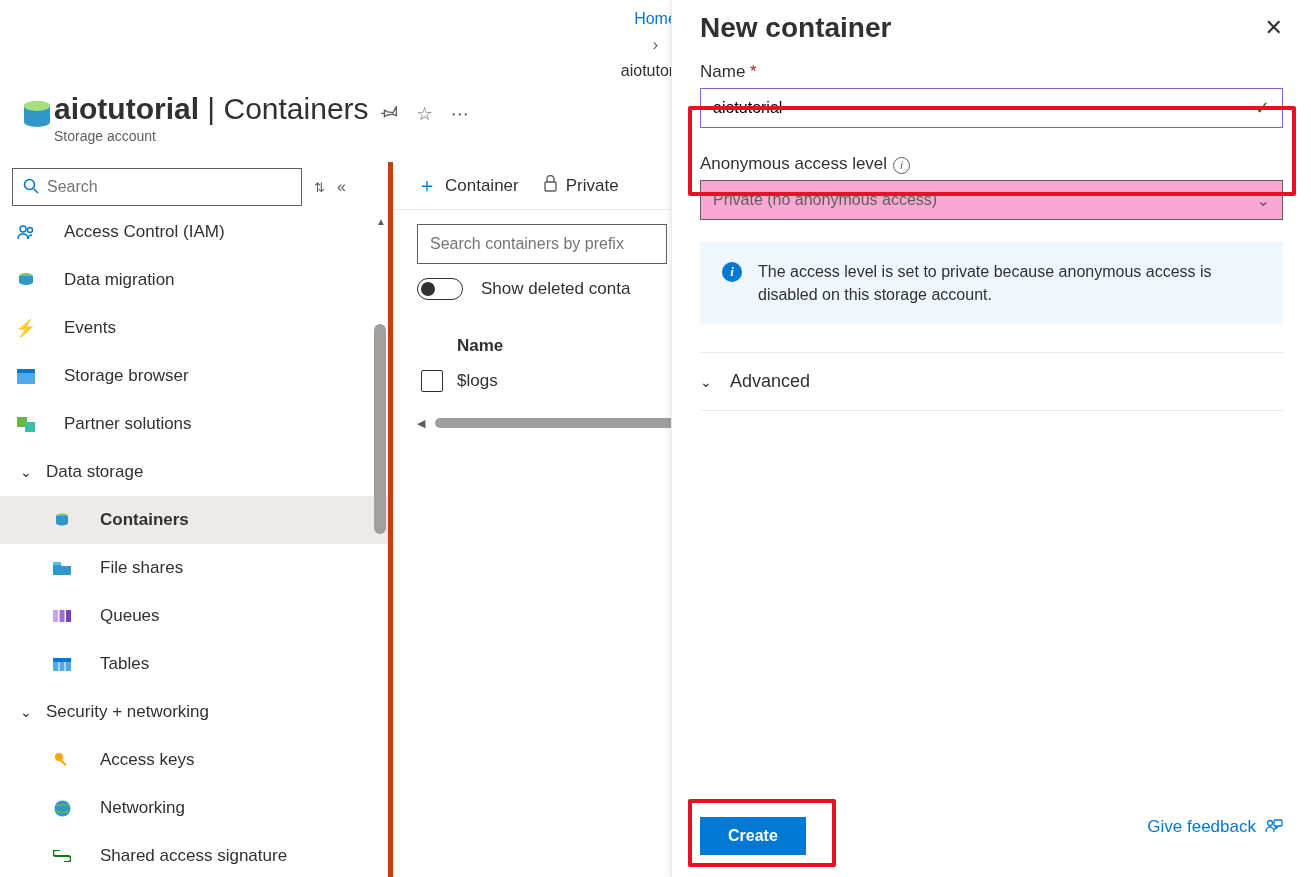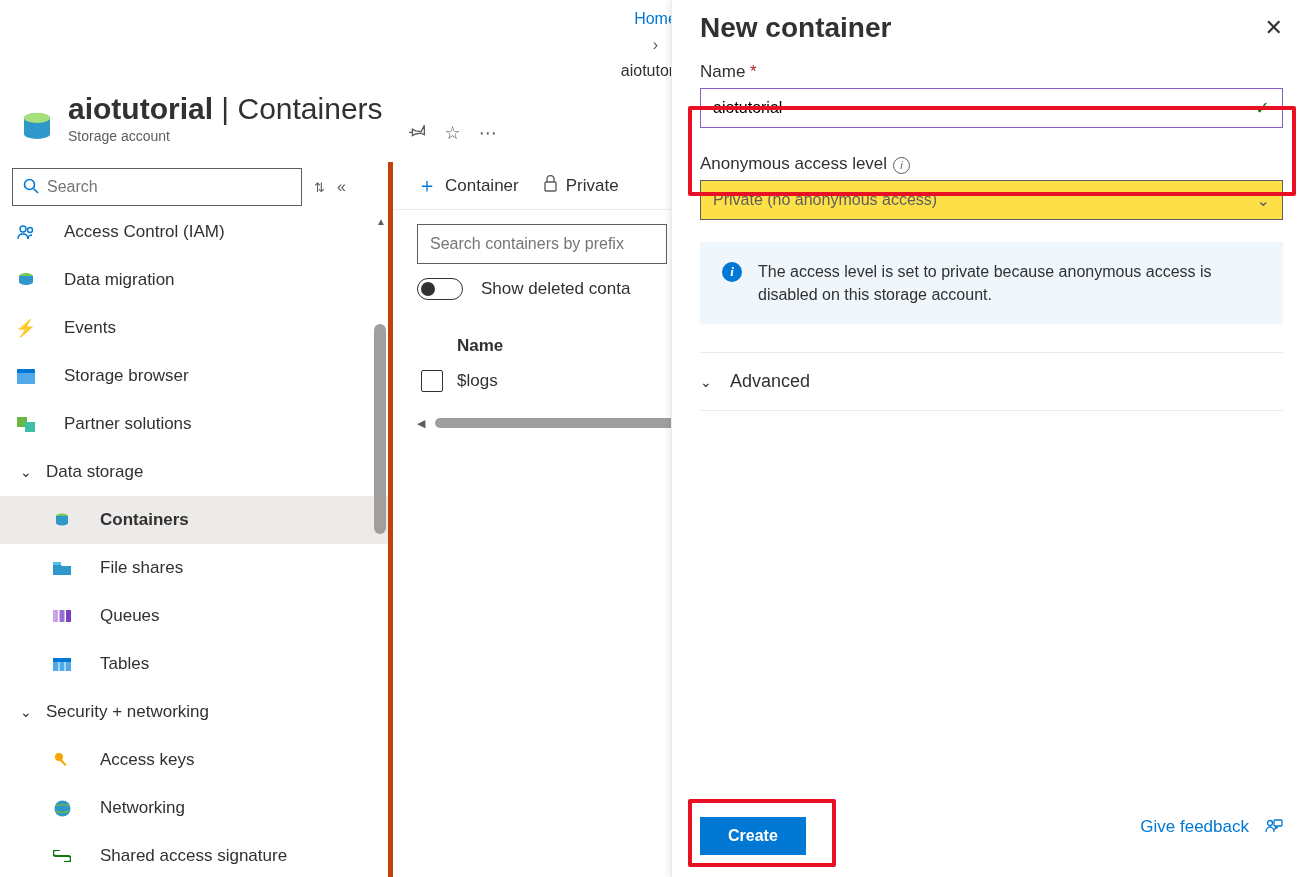--- a/index.html
+++ b/index.html
@@ -5,21 +5,21 @@
 * { box-sizing: border-box; margin: 0; padding: 0; }
 body { font-family: 'Segoe UI', Arial, sans-serif; font-size: 14px; color: #323130; background: #fff; width: 1311px; height: 877px; overflow: hidden; position: relative; }
 
 
 .breadcrumb { padding: 10px 11px 8px; font-size: 16px; display: flex; align-items: center; gap: 8px; flex-direction: column; }
 .breadcrumb a { color: #0078d4; text-decoration: none; }
 .breadcrumb .sep { color: #605e5c; }
 .breadcrumb .current { color: #323130; }
 
 
-.page-header { display: flex; align-items: flex-end; padding: 4px 20px 18px; gap: 14px; }
+.page-header { display: flex; align-items: flex-start; padding: 4px 20px 18px; }
 .storage-icon { width: 34px; height: 34px; margin-top: 6px; }
 .page-title { font-size: 30px; font-weight: 600; }
 .page-title .light { font-weight: 400; }
 .page-subtitle { font-size: 14px; color: #605e5c; margin-top: 2px; }
 .header-actions { display: flex; gap: 18px; align-items: center; margin-top: 10px; margin-left: 12px; }
 .icon-btn { color: #605e5c; cursor: pointer; font-size: 18px; }
 
 
 .content { display: flex; height: calc(100% - 110px); }
 .sidebar { width: 393px; position: relative; border-right: 5px solid #c2410c; }
@@ -68,28 +68,28 @@
 .panel-header { display: flex; align-items: center; justify-content: space-between; padding: 12px 28px 18px; }
 .panel-title { font-size: 28px; font-weight: 600; }
 .close-x { font-size: 22px; color: #323130; cursor: pointer; }
 .panel-body { padding: 0 28px; flex: 1; overflow: auto; }
 .field-label { font-size: 17px; margin-bottom: 6px; }
 .req { color: #a4262c; }
 .field-box { height: 40px; border: 1px solid #8661c5; display: flex; align-items: center; padding: 0 12px; }
 .field-box input { border: none; outline: none; flex: 1; font-size: 16px; }
 .checkmark { color: #107c10; font-size: 18px; }
 .info-circle { width: 17px; height: 17px; border: 1px solid #605e5c; border-radius: 50%; display: inline-flex; align-items: center; justify-content: center; font-size: 11px; font-style: italic; color: #605e5c; margin-left: 6px; }
-.select-box { height: 40px; border: 1px solid #605e5c; background: #fde047; display: flex; align-items: center; padding: 16px 12px; color: #605e5c; font-size: 16px; justify-content: space-between; margin-bottom: 22px; }
+.select-box { height: 40px; border: 1px solid #605e5c; background: #f9a8d4; display: flex; align-items: center; padding: 16px 12px; color: #605e5c; font-size: 16px; justify-content: space-between; margin-bottom: 22px; }
 .info-banner { background: #eff6fc; padding: 18px 22px; display: flex; gap: 16px; font-size: 16px; line-height: 1.45; margin-bottom: 28px; }
 .info-i { width: 20px; height: 20px; background: #0078d4; color: #fff; border-radius: 50%; display: flex; align-items: center; justify-content: center; font-weight: bold; font-size: 13px; flex-shrink: 0; margin-top: 2px; font-style: italic; font-family: serif; }
 .divider { border-top: 1px solid #edebe9; }
 .adv-row { display: flex; align-items: center; gap: 16px; padding: 18px 0; font-size: 18px; cursor: pointer; border-bottom: 1px solid #edebe9; }
 .panel-footer { display: flex; align-items: flex-start; justify-content: space-between; padding: 18px 28px 22px; }
 .btn-primary { background: #0078d4; color: #fff; border: none; padding: 10px 28px; font-size: 16px; font-weight: 600; cursor: pointer; }
-.feedback { color: #0078d4; font-size: 17px; display: flex; align-items: center; gap: 16px; cursor: pointer; }
+.feedback { color: #0078d4; font-size: 17px; display: flex; align-items: center; gap: 9px; cursor: pointer; }
 
 
 .hl { position: absolute; border: 4px solid #e81123; border-radius: 2px; pointer-events: none; }
 .hl1 { top: 106px; left: 688px; width: 608px; height: 90px; }
 .hl2 { bottom: 10px; left: 688px; width: 148px; height: 68px; }
 </style>
 </head>
 <body>
 
 <div class="breadcrumb">

